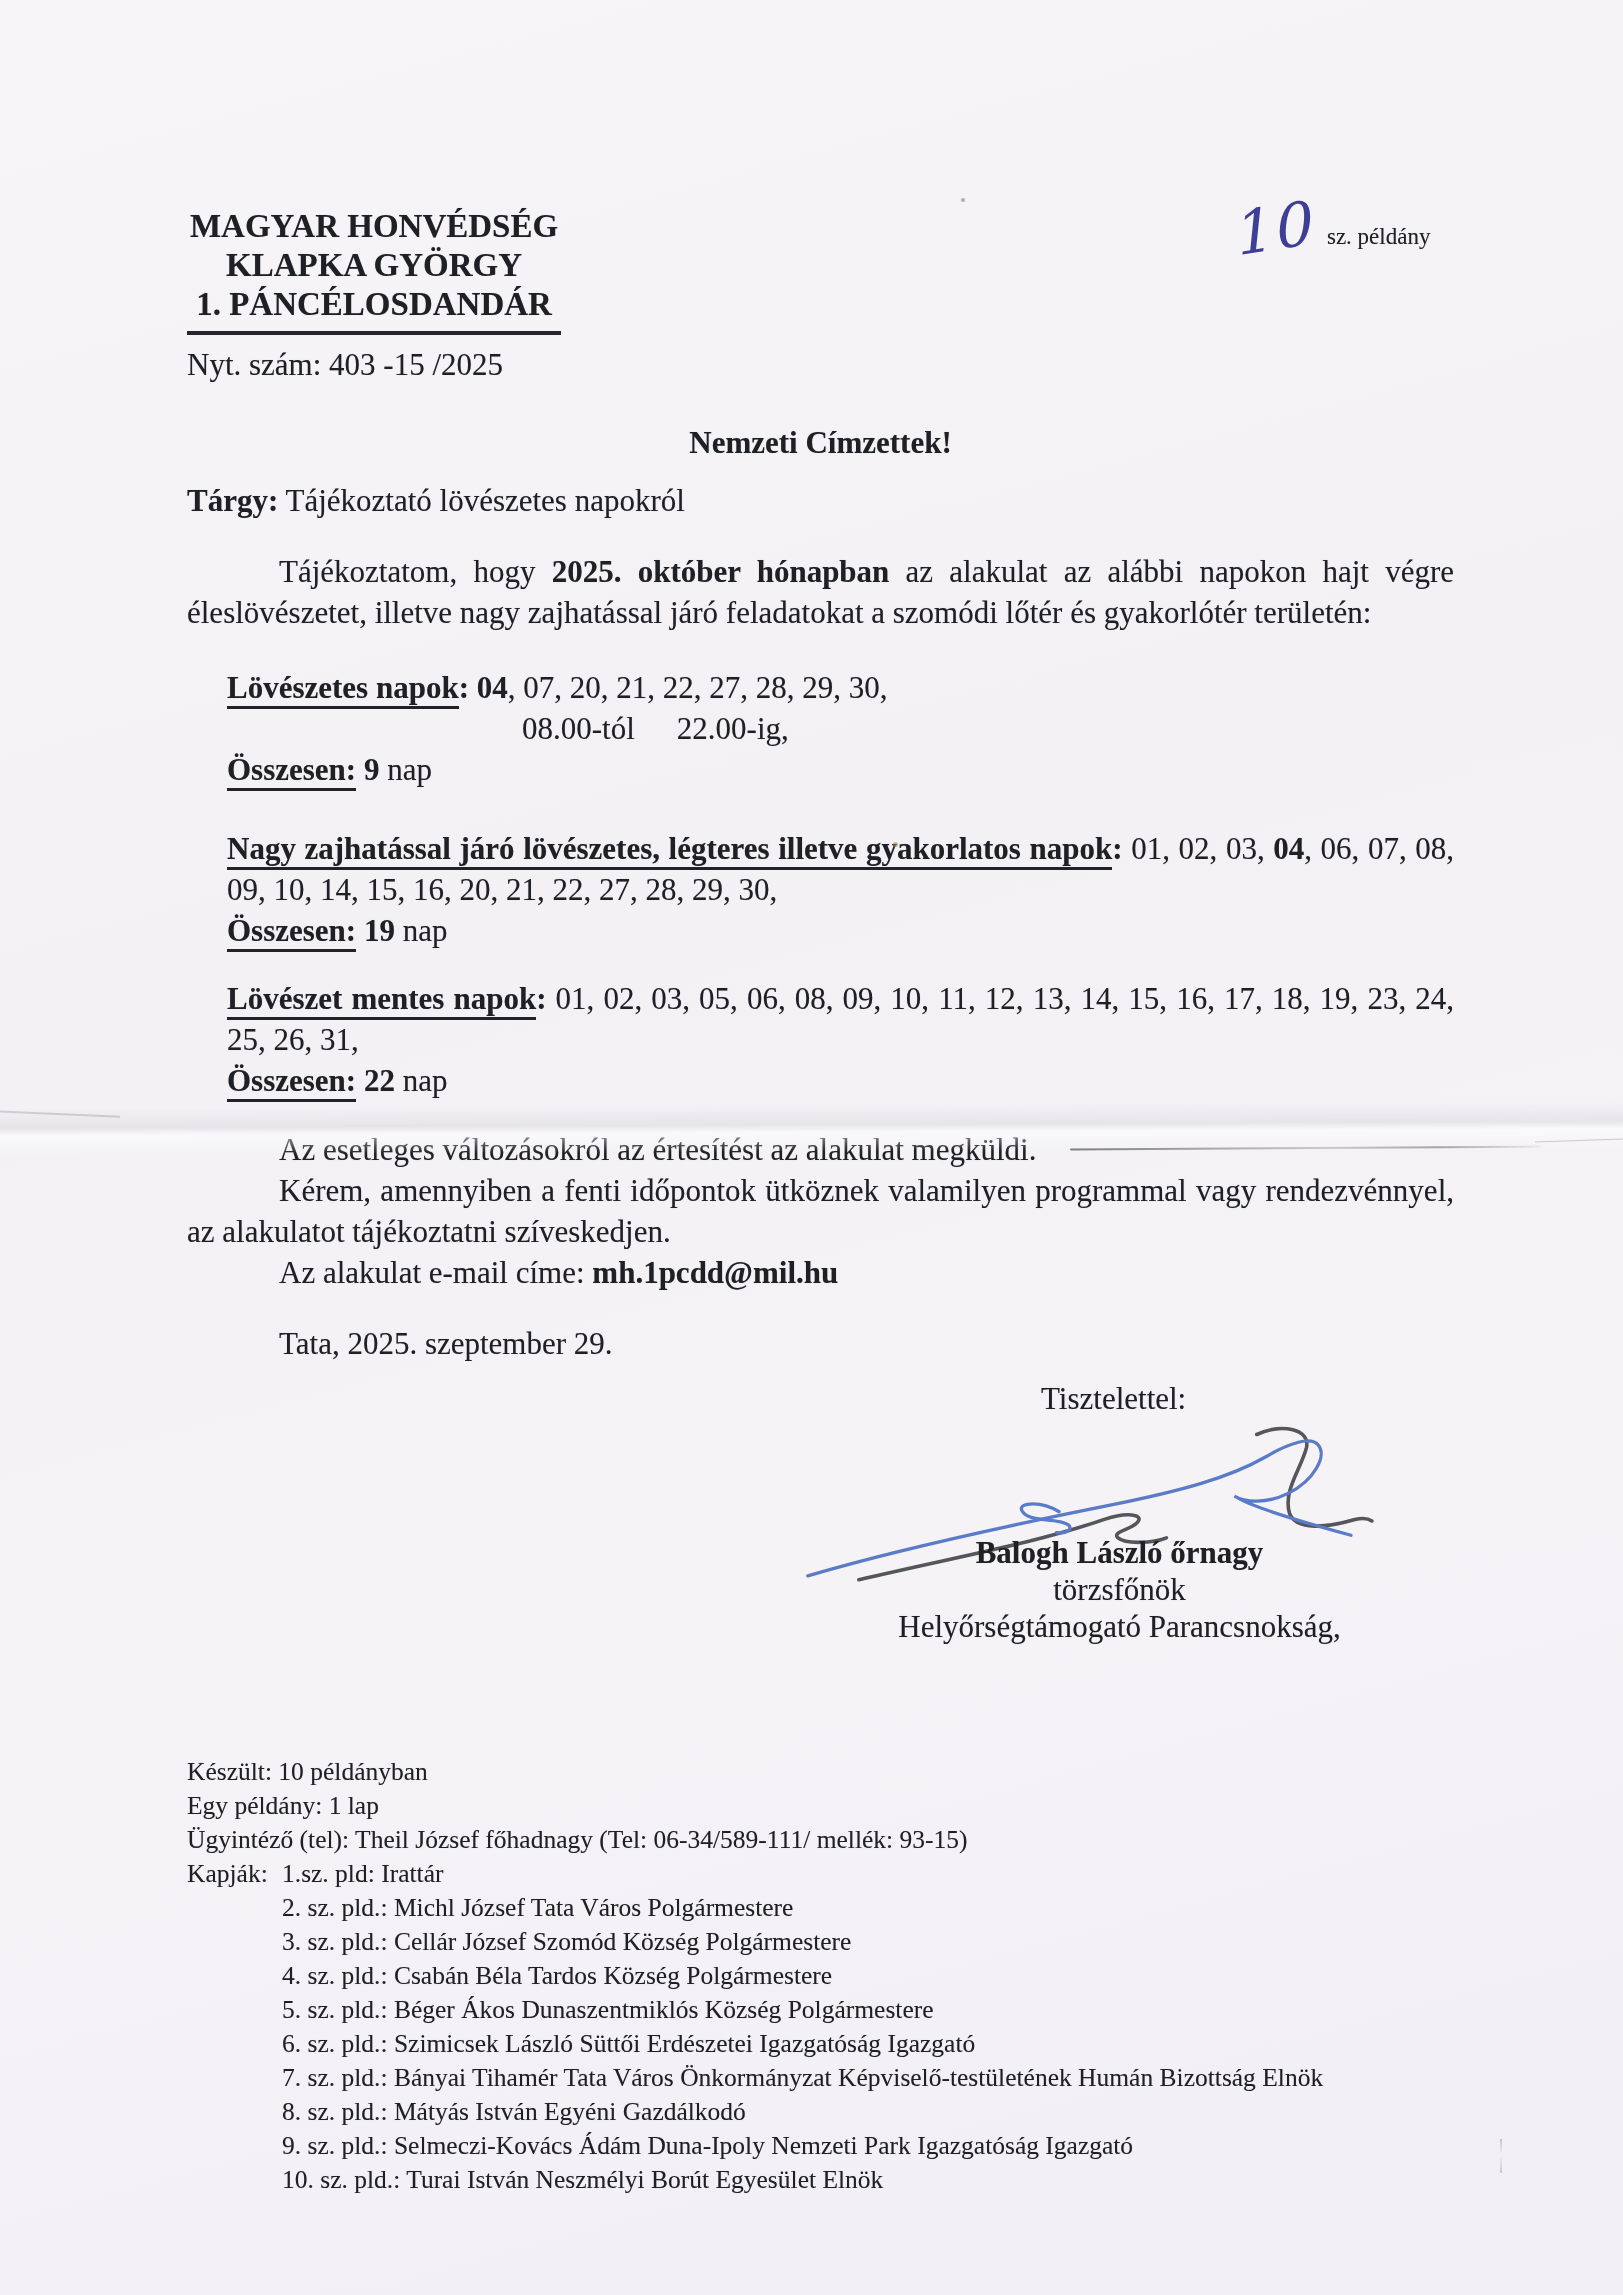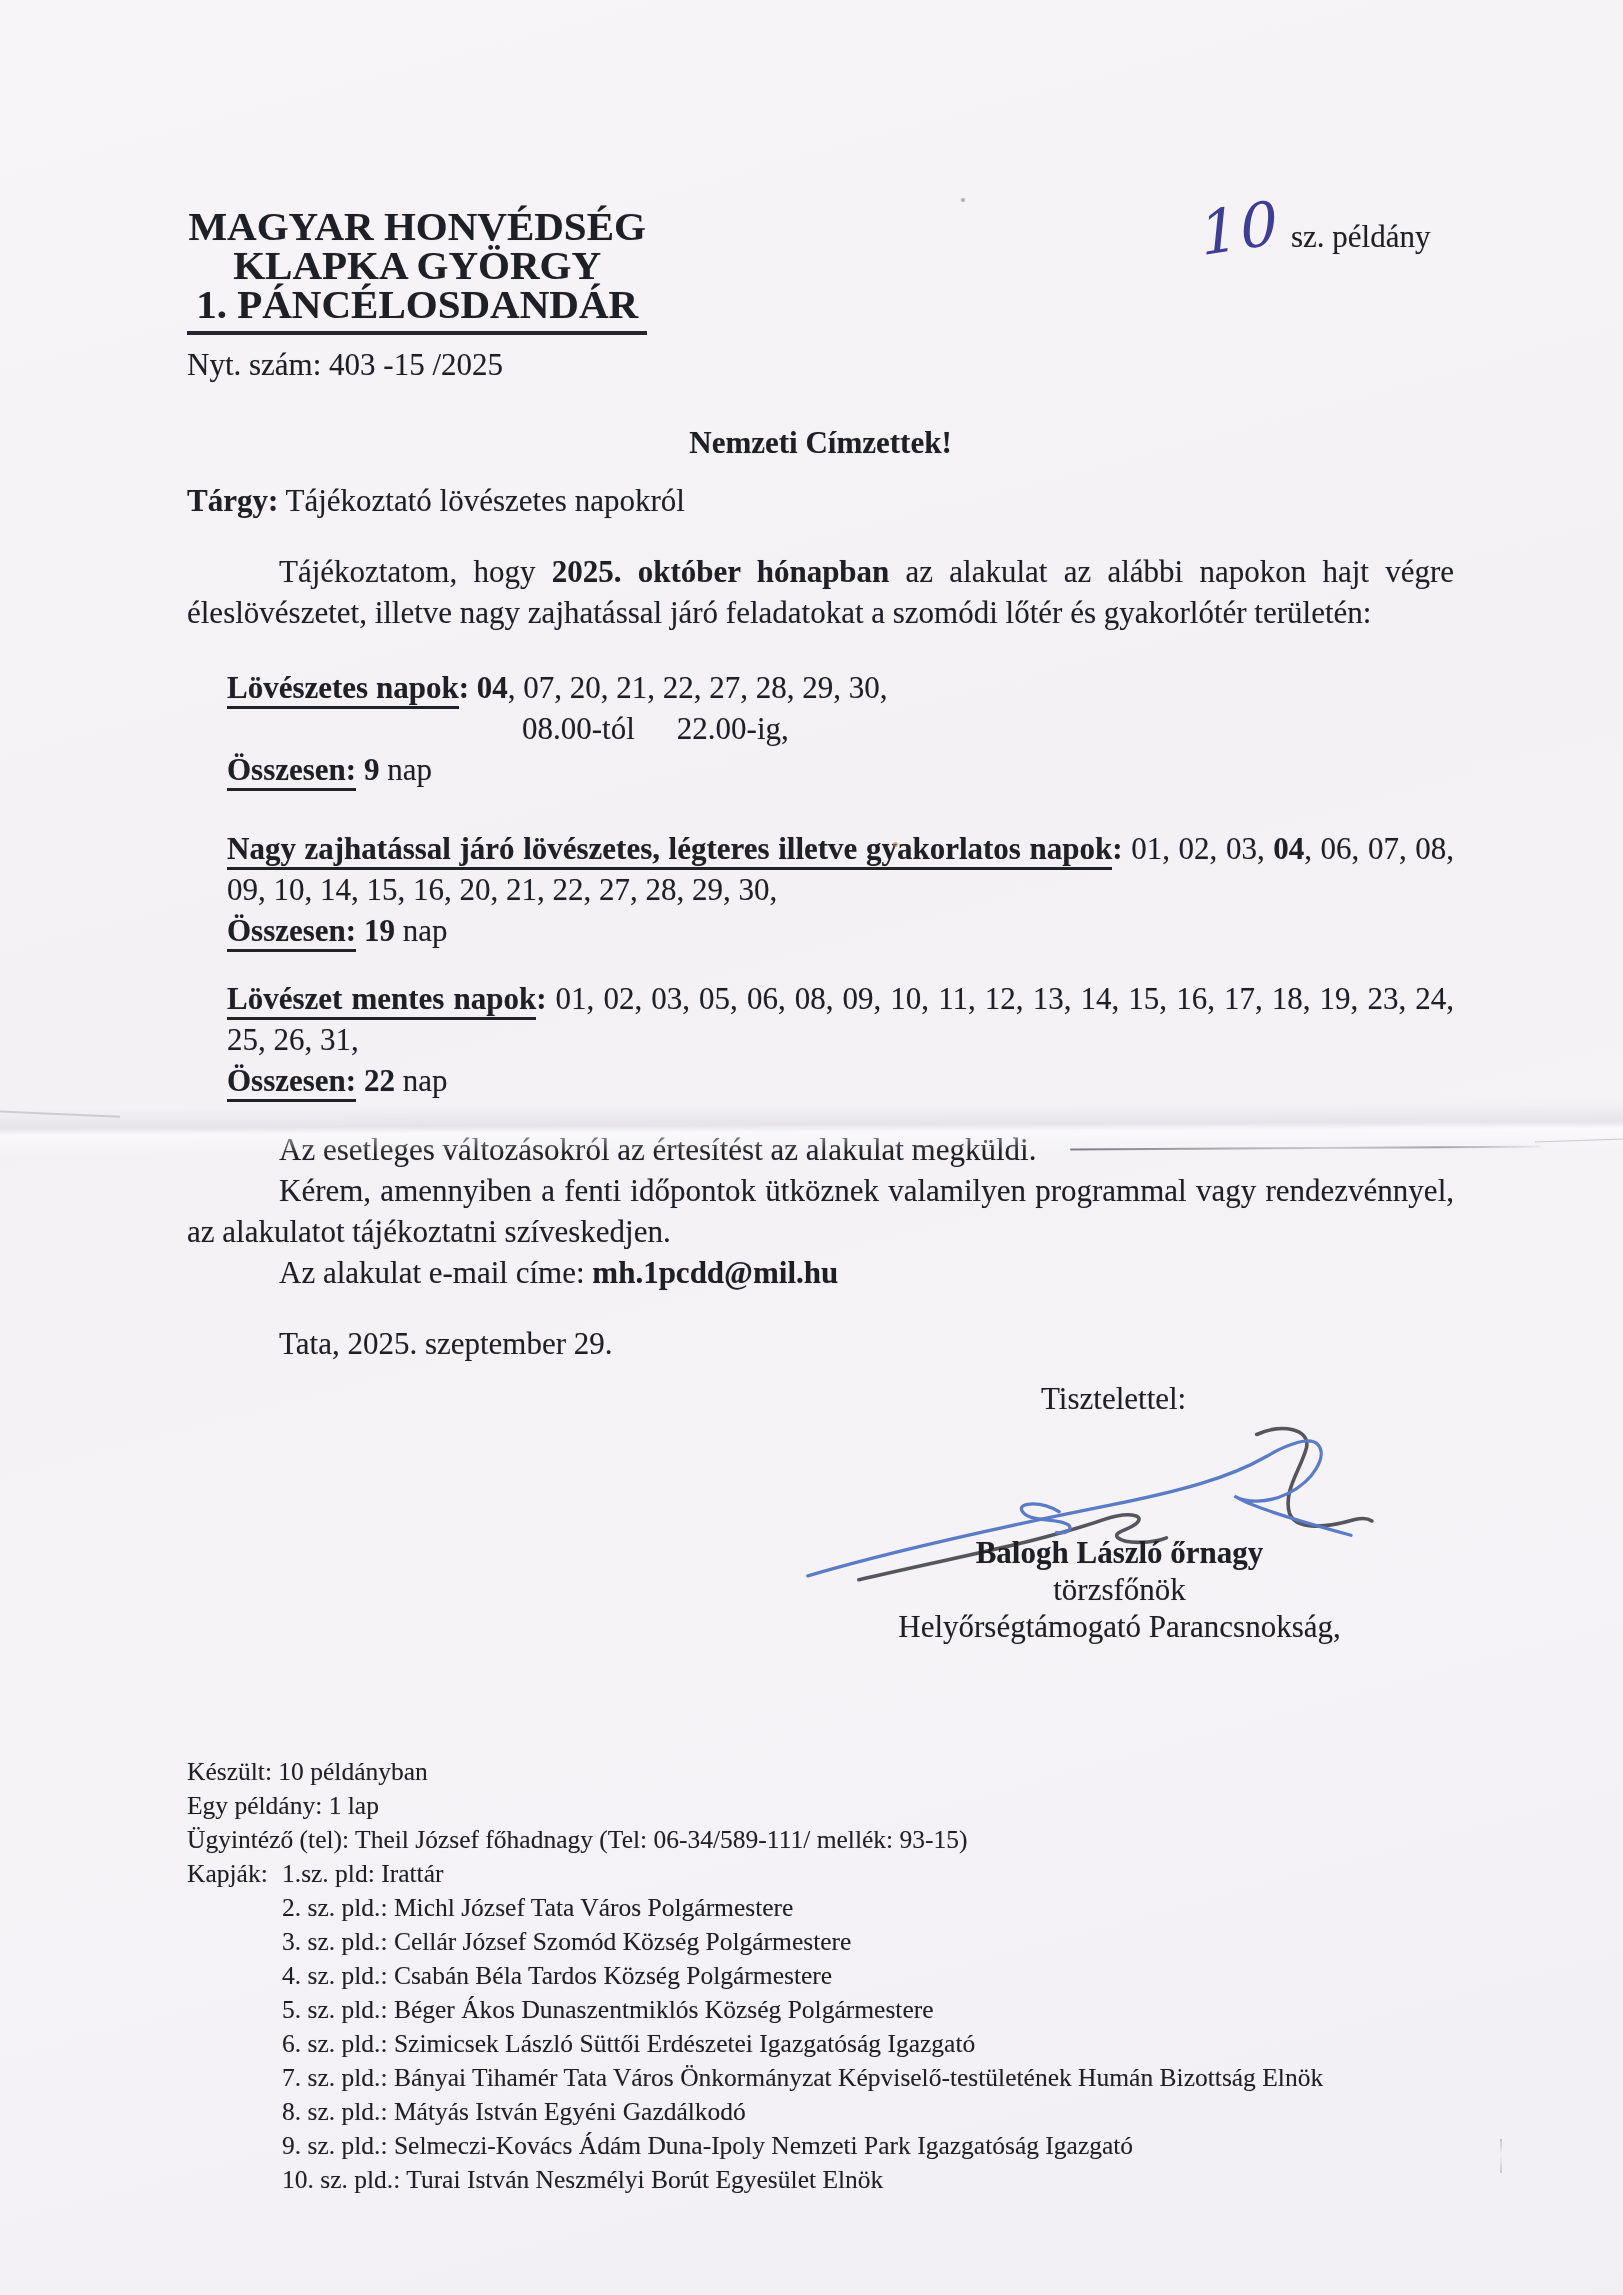--- a/index.html
+++ b/index.html
@@ -12,30 +12,30 @@
   }
   .content{position:absolute; left:187px; top:207px; width:1267px; font-size:31px; line-height:41px;}
   p{margin:0;}
   .b{font-weight:bold;}
   .u-bold{font-weight:bold; border-bottom:3.9px solid #22222a; padding-bottom:1.3px;}
   .p-justify{text-align:justify;font-family:Liberation Serif, serif;}
   .indent{text-indent:92px;}
 
   
   .h-row{display:flex; justify-content:space-between; align-items:flex-start;}
-  .org{font-weight:bold; font-size:41px; line-height:39px; text-align:center; width:max-content;}
+  .org{font-weight:bold; font-size:33px; line-height:39px; text-align:center; width:max-content;}
   .org-u{border-bottom:4.6px solid #26262c; padding:0 9.2px 6.5px;}
   .copy{display:flex; align-items:flex-end; gap:10.5px; margin:-9.2px 23.6px 0 0;}
   .copy-num{
     font-family:"DejaVu Serif", serif; font-style:italic;
     font-size:60px; line-height:1; color:#3e3e96;
     display:inline-block; transform:rotate(-9deg) skewX(-4deg);
     text-shadow:none; letter-spacing:2px; margin-bottom:-2.6px;
   }
-  .copy-label{font-size:31px; line-height:37px;}
+  .copy-label{font-size:23px; line-height:37px;}
   .nyt{margin-top:9.2px;}
 
   .salutation{margin-top:37px; text-align:center; font-weight:bold;}
   .subject{margin-top:17px;}
   .intro{margin-top:30px;}
 
   .section{margin-top:34px;margin-left:40px;}
   .sec2{margin-top:38px;}
   .sec3{margin-top:27.5px;}
   .times{padding-left:295px;}

